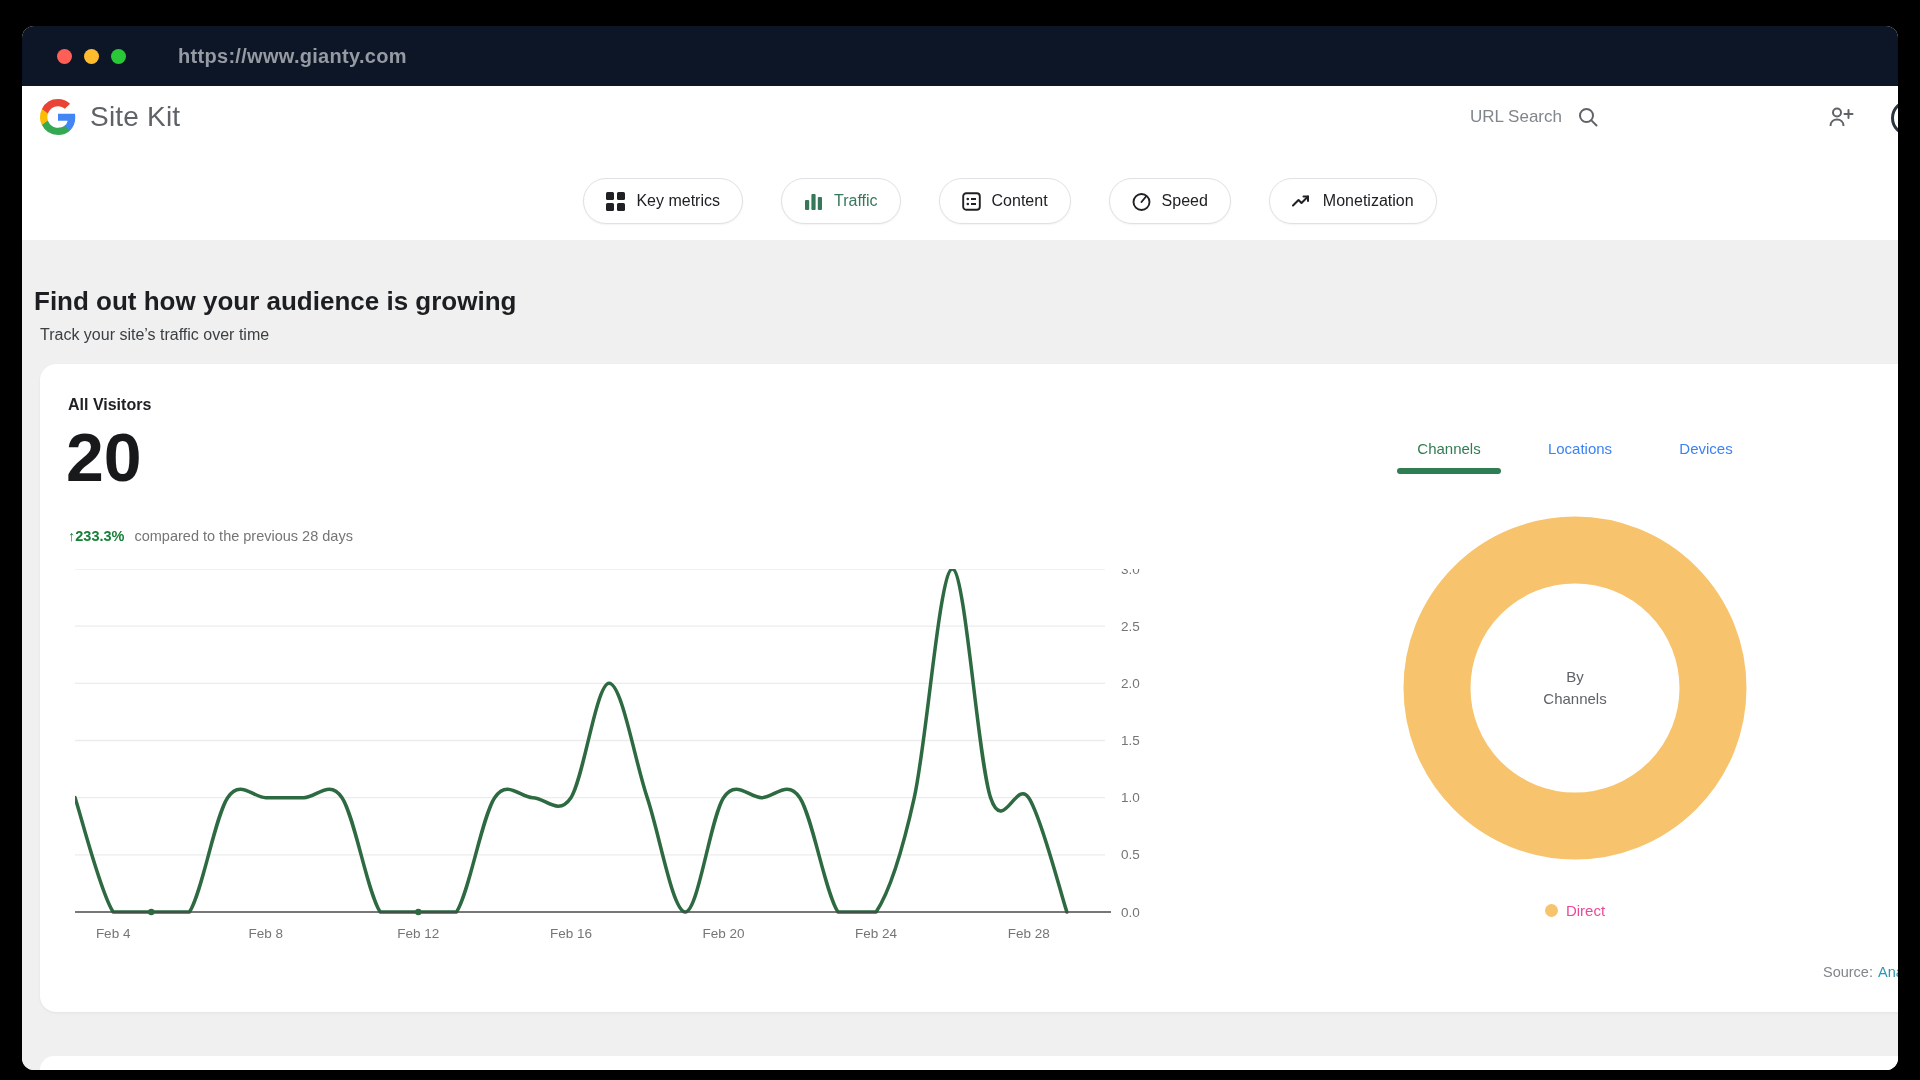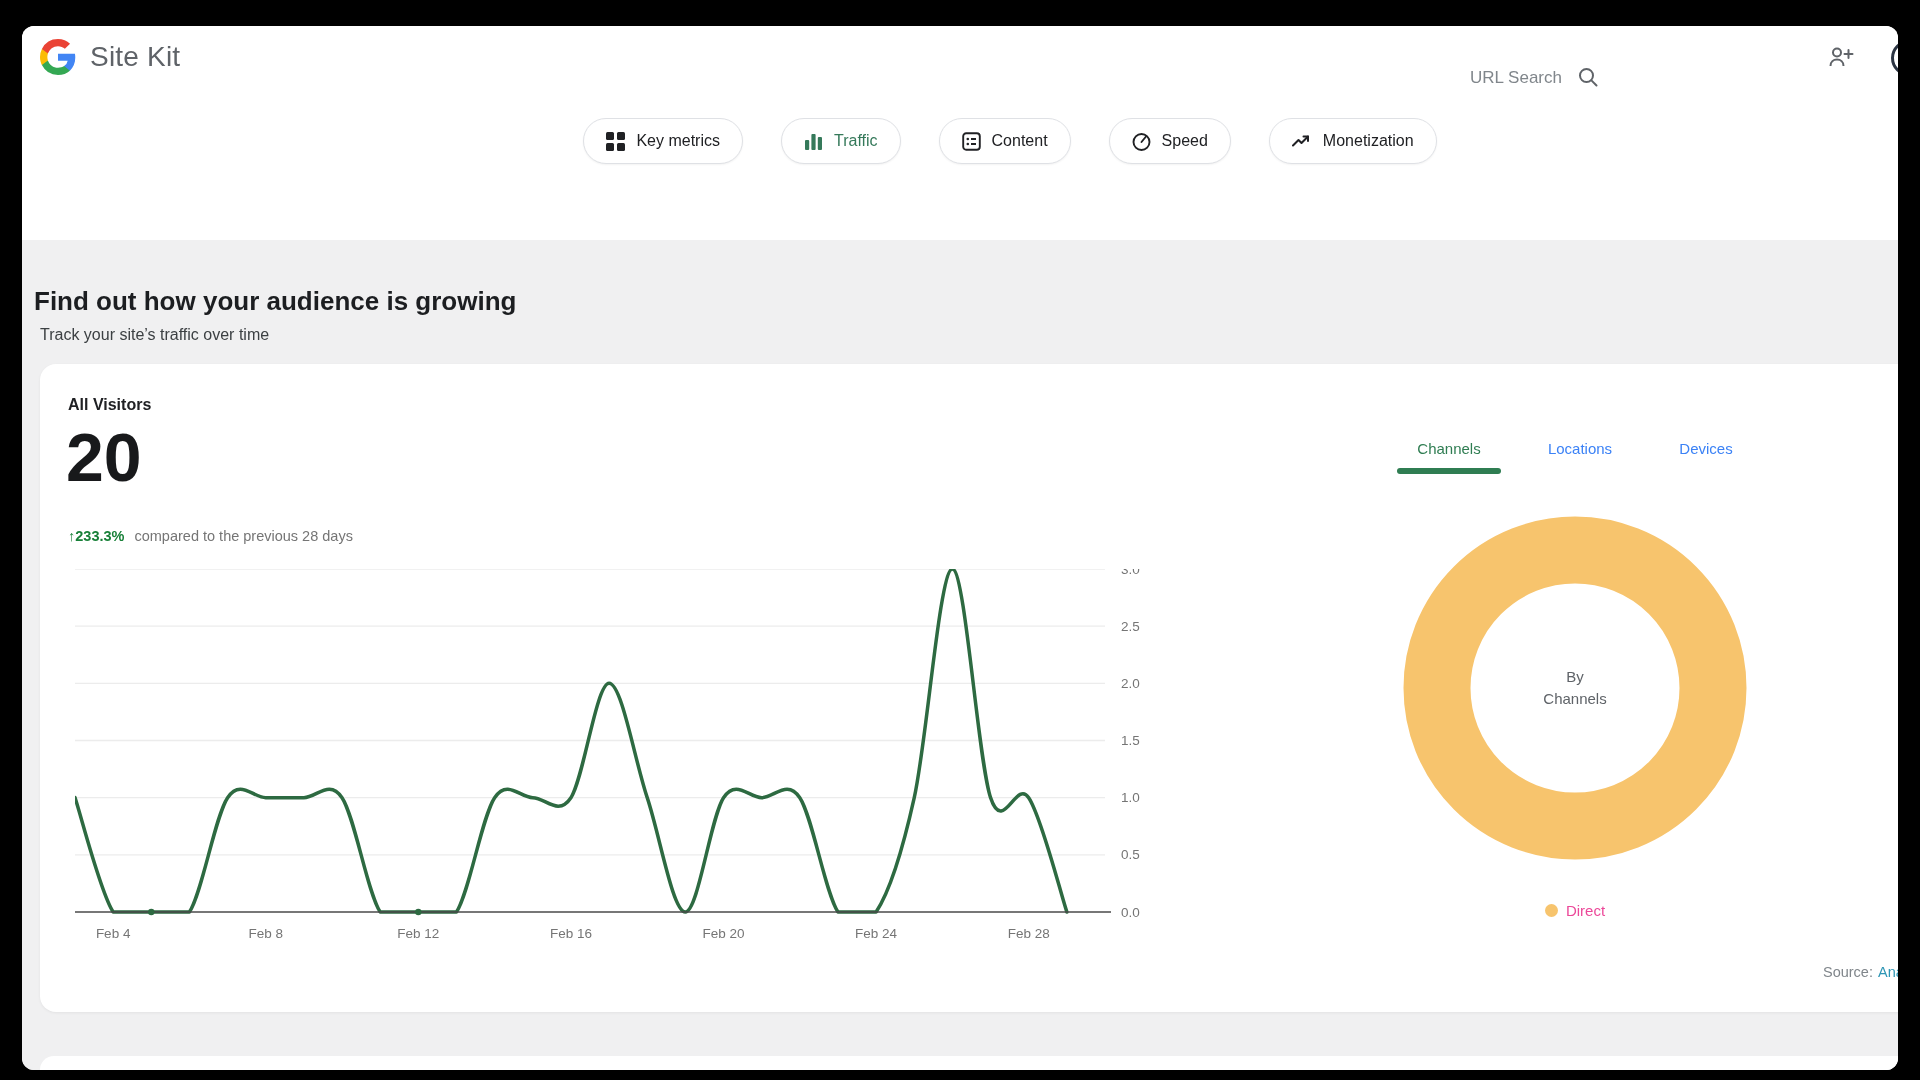--- a/index.html
+++ b/index.html
@@ -11,21 +11,21 @@
   
   .titlebar { height:60px; background:#0d1626; display:flex; align-items:center; padding-left:35px; }
   .tl-dot { width:15px; height:15px; border-radius:50%; margin-right:12px; }
   .url-text { margin-left:40px; color:#959aa3; font-weight:bold; font-size:20px; letter-spacing:.3px; }
 
   
   .appbar { height:62px; background:#fff; position:relative;text-decoration:underline; }
   .logo-wrap { position:absolute; left:18px; top:13px; display:flex; align-items:center; }
   .product-name { margin-left:14px; font-size:28px; color:#5f6368; font-weight:500; letter-spacing:.2px; }
   .hdr-right { position:absolute; top:0; height:62px; display:flex; align-items:center; color:#5f6368; }
-  .url-search { left:1448px;align-items:flex-end; } .url-search span { font-size:17px; color:#80868b; margin-right:15px; }
+  .url-search { left:1448px; } .url-search span { font-size:17px; color:#80868b; margin-right:15px; }
   .daterange { left:1616px; } .daterange span { font-size:17px; color:#494d52; margin:0 10px; }
   .person-add { left:1806px; }
   .avatar-cut { position:absolute; left:1869px; top:14px; width:36px; height:36px; border-radius:50%;
                 border:3px solid #2b3442; background:#fff; }
 
   
   .navrow { height:92px; background:#fff; display:flex; align-items:flex-end; justify-content:center;
             padding-bottom:16px; }
   .pills { display:flex; gap:38px; transform:translateX(50px); }
   .pill { height:46px; border:1px solid #dfe1e5; border-radius:23px; background:#fff; display:flex;
@@ -64,20 +64,26 @@
 
   .bottom-card { position:absolute; left:18px; top:1030px; width:1920px; height:40px; background:#fff;
                  border-radius:14px 14px 0 0; }
   .icon { display:inline-flex; }
 </style>
 </head>
 <body>
 
 <div class="window">
 
+  <div class="titlebar">
+    <div class="tl-dot" style="background:#ff5f57"></div>
+    <div class="tl-dot" style="background:#febc2e"></div>
+    <div class="tl-dot" style="background:#2ac839"></div>
+    <div class="url-text">https://www.gianty.com</div>
+  </div>
 
   <div class="appbar">
     <div class="logo-wrap">
       <span class="icon">
         <svg width="36" height="36" viewBox="0 0 18 18">
           <path fill="#4285F4" d="M17.64 9.2c0-.637-.057-1.251-.164-1.84H9v3.481h4.844a4.14 4.14 0 0 1-1.796 2.716v2.259h2.908c1.702-1.567 2.684-3.875 2.684-6.615z"></path>
           <path fill="#34A853" d="M9 18c2.43 0 4.467-.806 5.956-2.18l-2.908-2.259c-.806.54-1.837.86-3.048.86-2.344 0-4.328-1.584-5.036-3.711H.957v2.332A8.997 8.997 0 0 0 9 18z"></path>
           <path fill="#FBBC05" d="M3.964 10.71A5.41 5.41 0 0 1 3.682 9c0-.593.102-1.17.282-1.71V4.958H.957A8.996 8.996 0 0 0 0 9c0 1.452.348 2.827.957 4.042l3.007-2.332z"></path>
           <path fill="#EA4335" d="M9 3.58c1.321 0 2.508.454 3.44 1.345l2.582-2.58C13.463.891 11.426 0 9 0A8.997 8.997 0 0 0 .957 4.958L3.964 7.29C4.672 5.163 6.656 3.58 9 3.58z"></path>
         </svg>

